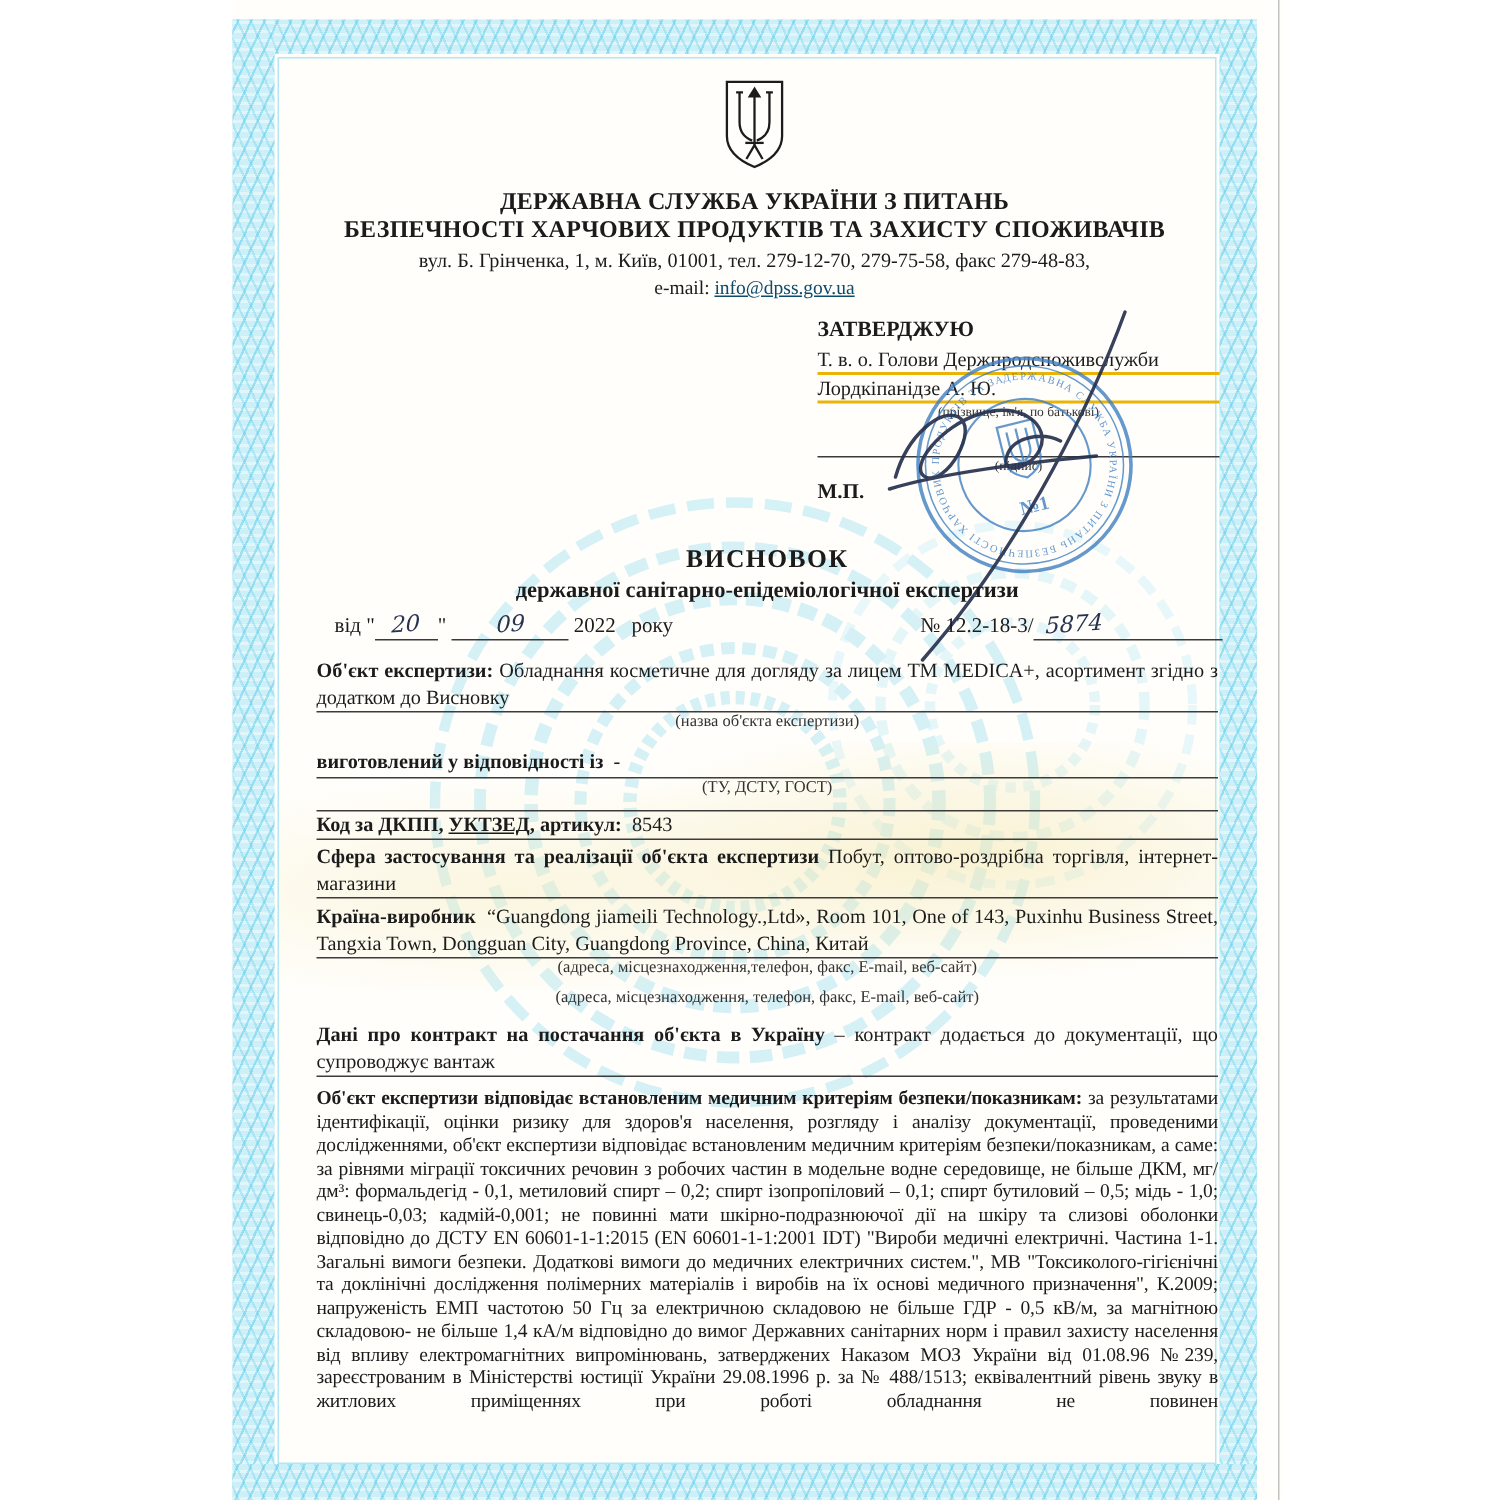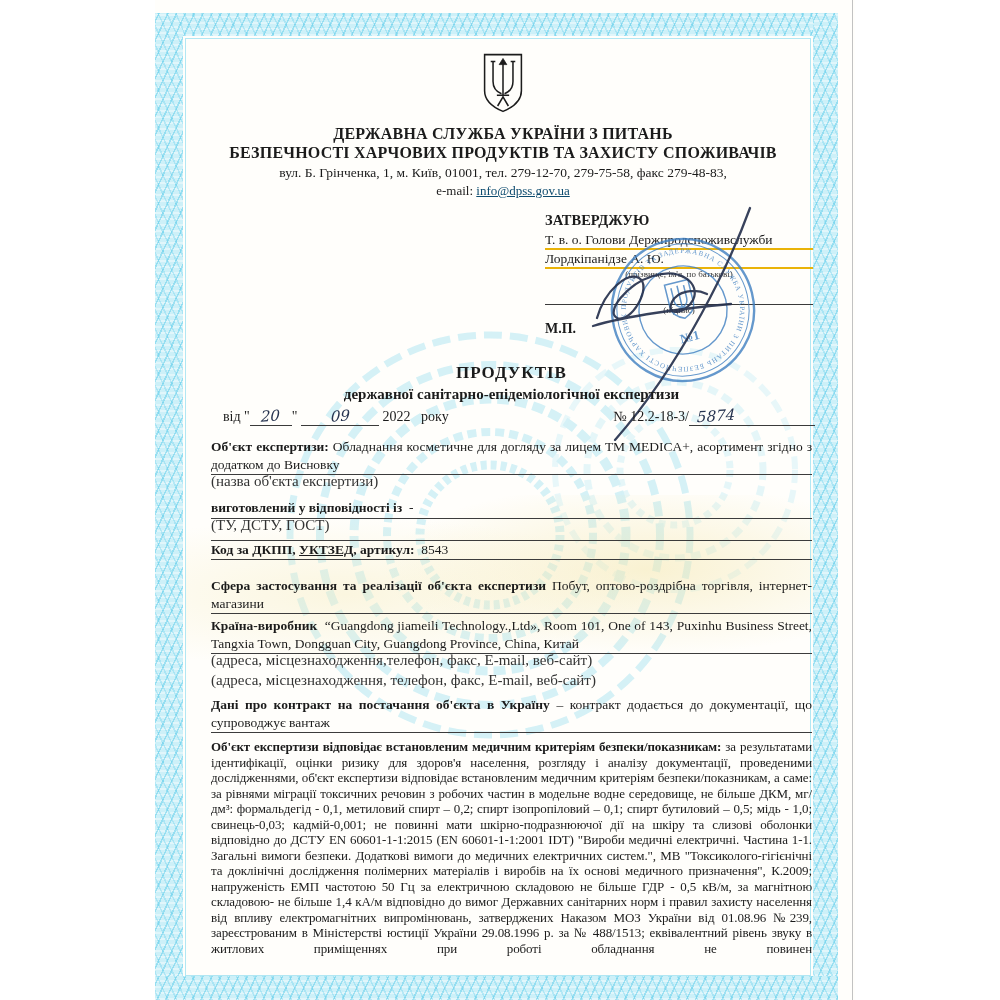--- a/index.html
+++ b/index.html
@@ -49,21 +49,21 @@
   .t2{font-weight:bold;font-size:15px;margin-top:3px;}
 
   .daterow{position:absolute;left:68px;top:407px;width:592px;font-size:14px;display:flex;justify-content:space-between;}
   .hand{font-family:"DejaVu Serif",serif;font-style:italic;color:#273450;font-size:15px;
         display:inline-block;transform:rotate(-4deg) skewX(-6deg);}
   .hcell{display:inline-block;text-align:center;border-bottom:1px solid #3a3a3a;}
 
   .secs{position:absolute;left:56px;top:438px;width:601px;font-size:13.5px;line-height:17.5px;}
   .sec-text{text-align:justify;border-bottom:1px solid #3c3c3c;padding-bottom:1px;}
   .sec b{font-weight:bold;}
-  .s-cap{font-size:15px;color:#333;line-height:12px;}
+  .s-cap{font-size:11px;color:#333;text-align:center;line-height:12px;}
   .lbl-u{text-decoration:underline;font-weight:bold;}
 
   .mainpara{margin:6px 0 0 0;font-size:13px;line-height:15.5px;text-align:justify;text-align-last:justify;
             height:233px;overflow:hidden;letter-spacing:-0.1px;}
 </style>
 </head>
 <body>
 
 <div class="canvas">
   <div class="doc">
@@ -137,21 +137,21 @@
       </g>
 
       <g fill="none" stroke="#27324e" stroke-width="2.3" stroke-linecap="round" opacity="0.92">
         <path d="M215,18 C196,70 150,170 80,250"></path>
         <path d="M62,128 C70,100 92,82 104,88 C118,96 96,134 82,128 C70,122 92,94 118,86 C146,77 166,94 158,110 C151,124 130,127 137,112 C142,101 160,98 172,104"></path>
         <path d="M58,136 C90,126 150,118 196,114"></path>
       </g>
     </svg>
 
     <div class="titleblk">
-      <div class="t1">ПРОДУКТІВ</div>
+      <div class="t1">ВИСНОВОК</div>
       <div class="t2">державної санітарно-епідеміологічної експертизи</div>
     </div>
 
     <div class="daterow">
       <span>
         <span>від "</span><span class="hcell" style="width:42px;"><span class="hand">20</span></span><span>"</span>
         <span class="hcell" style="width:78px;"><span class="hand">09</span></span>
         <span>2022</span>&nbsp;&nbsp;
         <span>року</span>
       </span>
@@ -165,21 +165,21 @@
       <div class="sec" style="margin-bottom:12px;">
         <div class="sec-text"><b>Об'єкт експертизи:</b> <span>Обладнання косметичне для догляду за лицем ТМ MEDICA+, асортимент згідно з додатком до Висновку</span></div>
         <div class="s-cap">(назва об'єкта експертизи)</div>
       </div>
 
       <div class="sec" style="margin-bottom:9px;">
         <div class="sec-text"><b>виготовлений у відповідності із</b>&nbsp;&nbsp;<span>-</span></div>
         <div class="s-cap">(ТУ, ДСТУ, ГОСТ)</div>
       </div>
 
-      <div class="sec" style="margin-bottom:17px;">
+      <div class="sec" style="margin-bottom:2px;">
         <div class="sec-text" style="border-top:1px solid #3c3c3c;"><b>Код за ДКПП, </b><span class="lbl-u">УКТЗЕД</span><b>, артикул:</b>&nbsp; <span>8543</span></div>
       </div>
 
       <div class="sec" style="margin-bottom:3px;">
         <div class="sec-text"><b>Сфера застосування та реалізації об'єкта експертизи</b> <span>Побут, оптово-роздрібна торгівля, інтернет-магазини</span></div>
       </div>
 
       <div class="sec" style="margin-bottom:8px;">
         <div class="sec-text"><b>Країна-виробник</b>&nbsp; <span>“Guangdong jiameili Technology.,Ltd», Room 101, One of 143, Puxinhu Business Street, Tangxia Town, Dongguan City, Guangdong Province, China, Китай</span></div>
         <div class="s-cap">(адреса, місцезнаходження,телефон, факс, E-mail, веб-сайт)</div>

